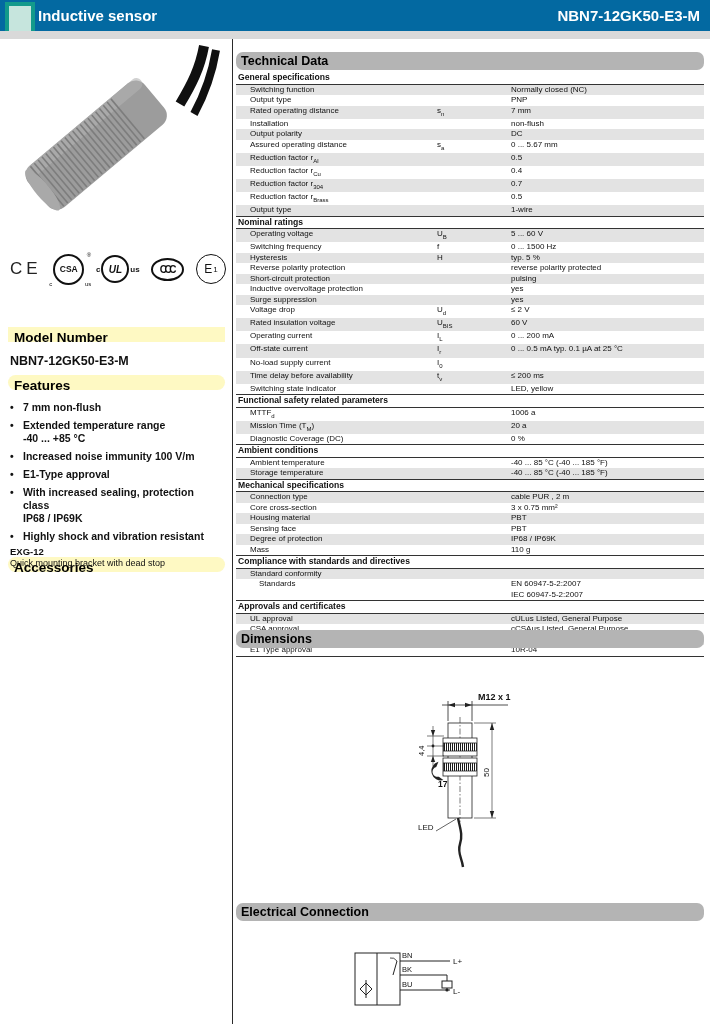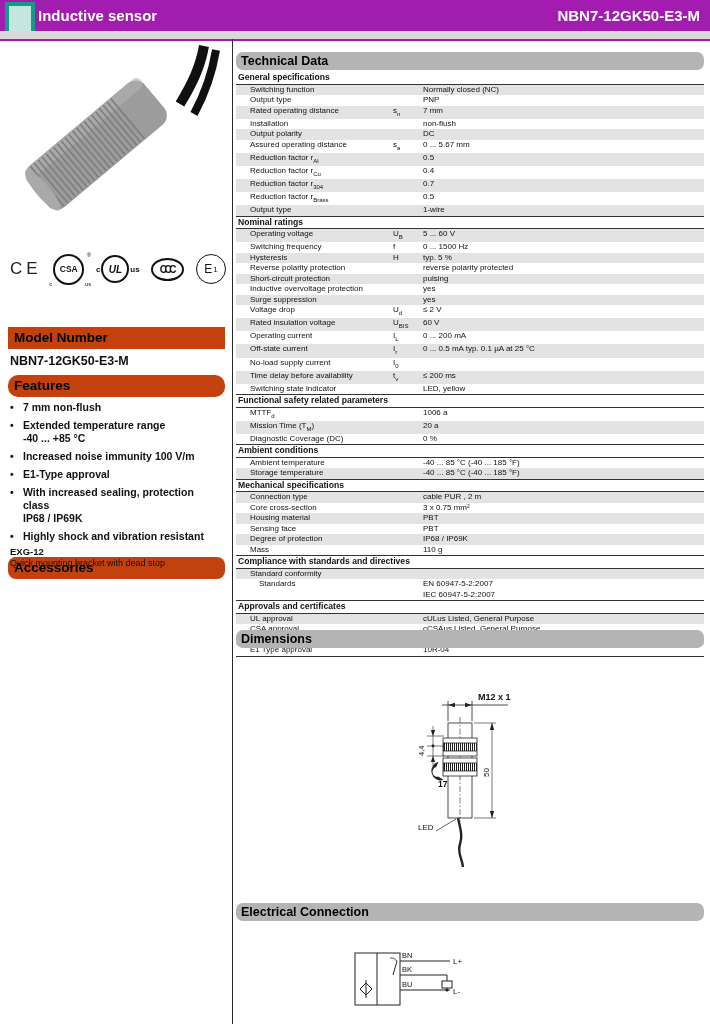--- a/index.html
+++ b/index.html
@@ -1,27 +1,27 @@
 <!DOCTYPE html>
 <html><head>
 <meta charset="utf-8">
 <style>
   html,body{margin:0;padding:0;background:#fff;}
   .page{position:relative;width:710px;height:1024px;background:#fff;overflow:hidden;
         font-family:"Liberation Sans",sans-serif;color:#111;}
   
-  .page-header{position:absolute;left:0;top:0;width:710px;height:41px;background:#a21caf;}
+  .page-header{position:absolute;left:0;top:0;width:710px;height:31px;background:#0369a1;}
   .page-header .family{position:absolute;left:38px;top:0;line-height:31px;font-size:15px;font-weight:bold;color:#fff;}
   .page-header .model{position:absolute;right:10px;top:0;line-height:31px;font-size:15px;font-weight:bold;color:#fff;}
   .header-strip{position:absolute;left:0;top:31px;width:710px;height:8px;background:#d9d9d9;}
   .brand-icon{position:absolute;left:5px;top:2px;width:22px;height:27px;background:#c6e5dd;border:4px solid #129a8b;}
   .v-divider{position:absolute;left:232px;top:39px;width:1px;height:985px;background:#2a2a2a;}
 
   
-  .side-bar-hdr{position:absolute;left:8px;width:217px;height:22px;background:#c2410c;
+  .side-bar-hdr{position:absolute;left:8px;width:217px;height:15px;background:#fef9c3;
       font-size:13.5px;font-weight:bold;color:#000;line-height:22px;padding-left:6px;box-sizing:border-box;}
   .model-value{position:absolute;left:10px;top:354px;font-size:12.5px;font-weight:bold;}
   .features-list{position:absolute;left:10px;top:401px;width:214px;}
   .feat{display:flex;margin-bottom:5px;font-size:10.5px;font-weight:bold;line-height:13px;}
   .feat .bullet{width:13px;flex:0 0 13px;}
   .feat .ftext{white-space:pre-line;}
   .acc-code{position:absolute;left:10px;top:546px;font-size:9.5px;font-weight:bold;}
   .acc-desc{position:absolute;left:10px;top:558px;font-size:9px;}
 
   
@@ -44,21 +44,21 @@
   .e1-circle{width:28px;height:28px;border:1.5px solid #111;font-weight:normal;}
   .e1-big{font-size:12px;}
   .e1-small{font-size:8px;margin-left:1px;}
 
   
   .main-bar{position:absolute;left:236px;width:468px;height:18px;background:#b4b4b4;
       font-size:12.5px;font-weight:bold;color:#000;line-height:18px;padding-left:5px;box-sizing:border-box;border-radius:7px;}
   .spec-table{position:absolute;left:236px;top:72px;width:468px;border-bottom:1px solid #333;}
   .sec-h{font-size:8.6px;font-weight:bold;line-height:11.5px;border-bottom:1px solid #333;padding-left:2px;}
   .sec-h.bt{border-top:1px solid #333;}
-  .row{display:flex;font-size:8px;line-height:10.5px;min-height:10.5px;color:#111;}
+  .row{display:flex;font-size:8px;line-height:10.5px;min-height:10.5px;color:#111;gap:44px;}
   .row.shade{background:#e3e3e3;}
   .lbl{width:157px;flex:0 0 157px;padding-left:14px;box-sizing:border-box;}
   .lbl.ind2{padding-left:23px;}
   .sym{width:30px;flex:0 0 30px;}
   .val{flex:1;white-space:pre-line;}
   sub{font-size:6px;}
   .drawing{position:absolute;}
   svg text{font-family:"Liberation Sans",sans-serif;fill:#111;}
 </style>
 </head>

